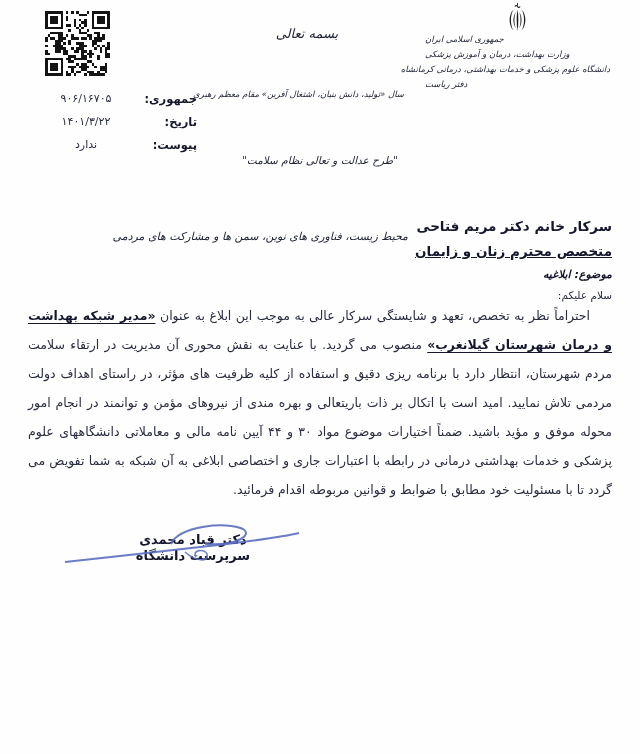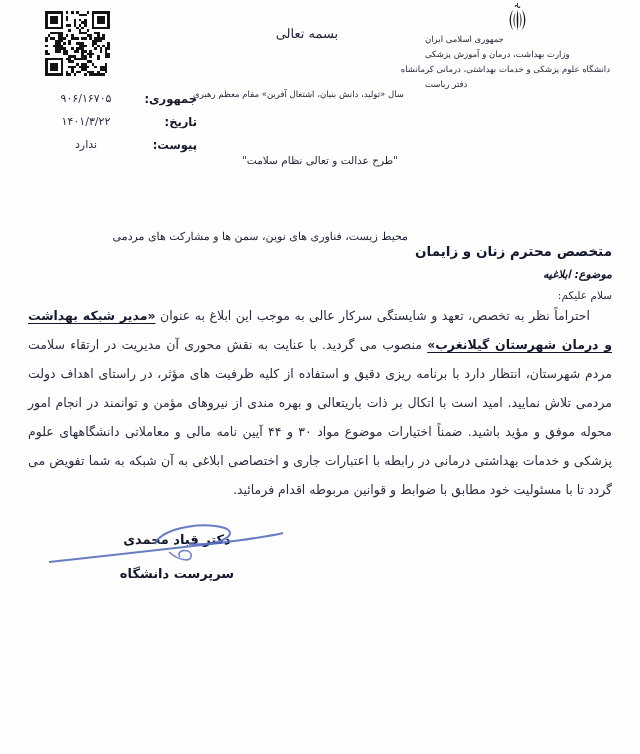--- a/index.html
+++ b/index.html
@@ -8,21 +8,21 @@
     background:#fefefe; overflow:hidden;
     font-family:"DejaVu Sans", sans-serif; color:#23263a;
     direction:rtl;
   }
   
   .qr{position:absolute; left:45px; top:10px; width:65px; height:67px;}
   .bismillah{
     position:absolute; left:252px; top:26px; width:110px; text-align:center;
     font-size:13px;
   }
-  .callig{font-family:"DejaVu Serif", serif; color:#1d2133;}
+  .callig{font-family:"DejaVu Serif", serif; font-style:italic; color:#1d2133;}
   .emblem{position:absolute; left:503px; top:3px; width:29px; height:35px;}
   .letterhead{
     position:absolute; left:425px; top:34px; width:185px; text-align:left;
     font-size:8.5px; line-height:10px; color:#1d2133;
   }
   .letterhead .lh-line{white-space:nowrap; margin-bottom:5px;}
   .letterhead .lh-line.wide{letter-spacing:-0.3px;}
   .slogan{
     position:absolute; left:191px; top:89px; width:215px; text-align:center;
     font-size:8.5px; white-space:nowrap;
@@ -36,37 +36,37 @@
   .motto{
     position:absolute; left:210px; top:154px; width:220px; text-align:center;
     font-size:10.5px; white-space:nowrap;
   }
   .note{
     position:absolute; left:148px; top:190px; width:260px; text-align:center;
     font-size:11px; white-space:nowrap;margin-top:40px;
   }
   
   .recipient-name{position:absolute; right:28px; top:218px; font-weight:bold; font-size:13.5px; color:#15182c;}
-  .recipient-title{position:absolute; right:28px; top:243px; font-weight:bold; font-size:13.5px; color:#15182c;}
+  .recipient-title{position:absolute; right:28px; top:243px; font-weight:bold; font-size:13.5px; color:#15182c;text-decoration:underline;}
   .subject{position:absolute; right:28px; top:268px; font-weight:bold; font-style:italic; font-size:11px; color:#15182c;}
   .salutation{position:absolute; right:28px; top:289px; font-size:10.5px; color:#2a2d40;}
   
   .body-par{
     position:absolute; right:28px; left:28px; top:301px;
     font-size:12.5px; line-height:29px; text-align:justify;
     text-indent:22px; color:#2a2d40;
   }
   .bold-underline{
     font-weight:bold; color:#15182c;
     text-decoration:underline; text-underline-offset:3px;
   }
   
-  .sig-block{position:absolute; left:91px; top:531px; width:172px; text-align:center;}
+  .sig-block{position:absolute; left:107px; top:531px; width:172px; text-align:center;}
   .sig-name{font-weight:bold; font-size:13px; line-height:17px; color:#15182c; position:relative; z-index:1;}
-  .sig-title{font-weight:bold; font-size:13px; margin-top:18px; color:#15182c;}
+  .sig-title{font-weight:bold; font-size:13px; color:#15182c;}
   .sig-scribble{position:absolute; left:-48px; top:-11px; width:272px; height:58px; z-index:2; pointer-events:none;}
 </style>
 </head>
 <body>
 
 <div class="page">
 
   <div class="qr"><svg viewBox="0 0 100 100" width="100%" height="100%" fill="#141414" shape-rendering="crispEdges">
         <rect x="0" y="40" width="4" height="4"></rect>
         <rect x="0" y="44" width="4" height="4"></rect>
@@ -301,20 +301,21 @@
     <div class="meta-row">
       <div class="meta-label">پیوست:</div>
       <div class="meta-value">ندارد</div>
     </div>
   </div>
 
   <div class="motto callig">"طرح عدالت و تعالی نظام سلامت"</div>
 
   <div class="note callig">محیط زیست، فناوری های نوین، سمن ها و مشارکت های مردمی</div>
 
+  <div class="recipient-name">سرکار خانم دکتر مریم فتاحی</div>
   <div class="recipient-title">متخصص محترم زنان و زایمان</div>
 
   <div class="subject">
     <span>موضوع:</span>
     <span>ابلاغیه</span>
   </div>
 
   <div class="salutation">سلام علیکم:</div>
 
   <div class="body-par">

